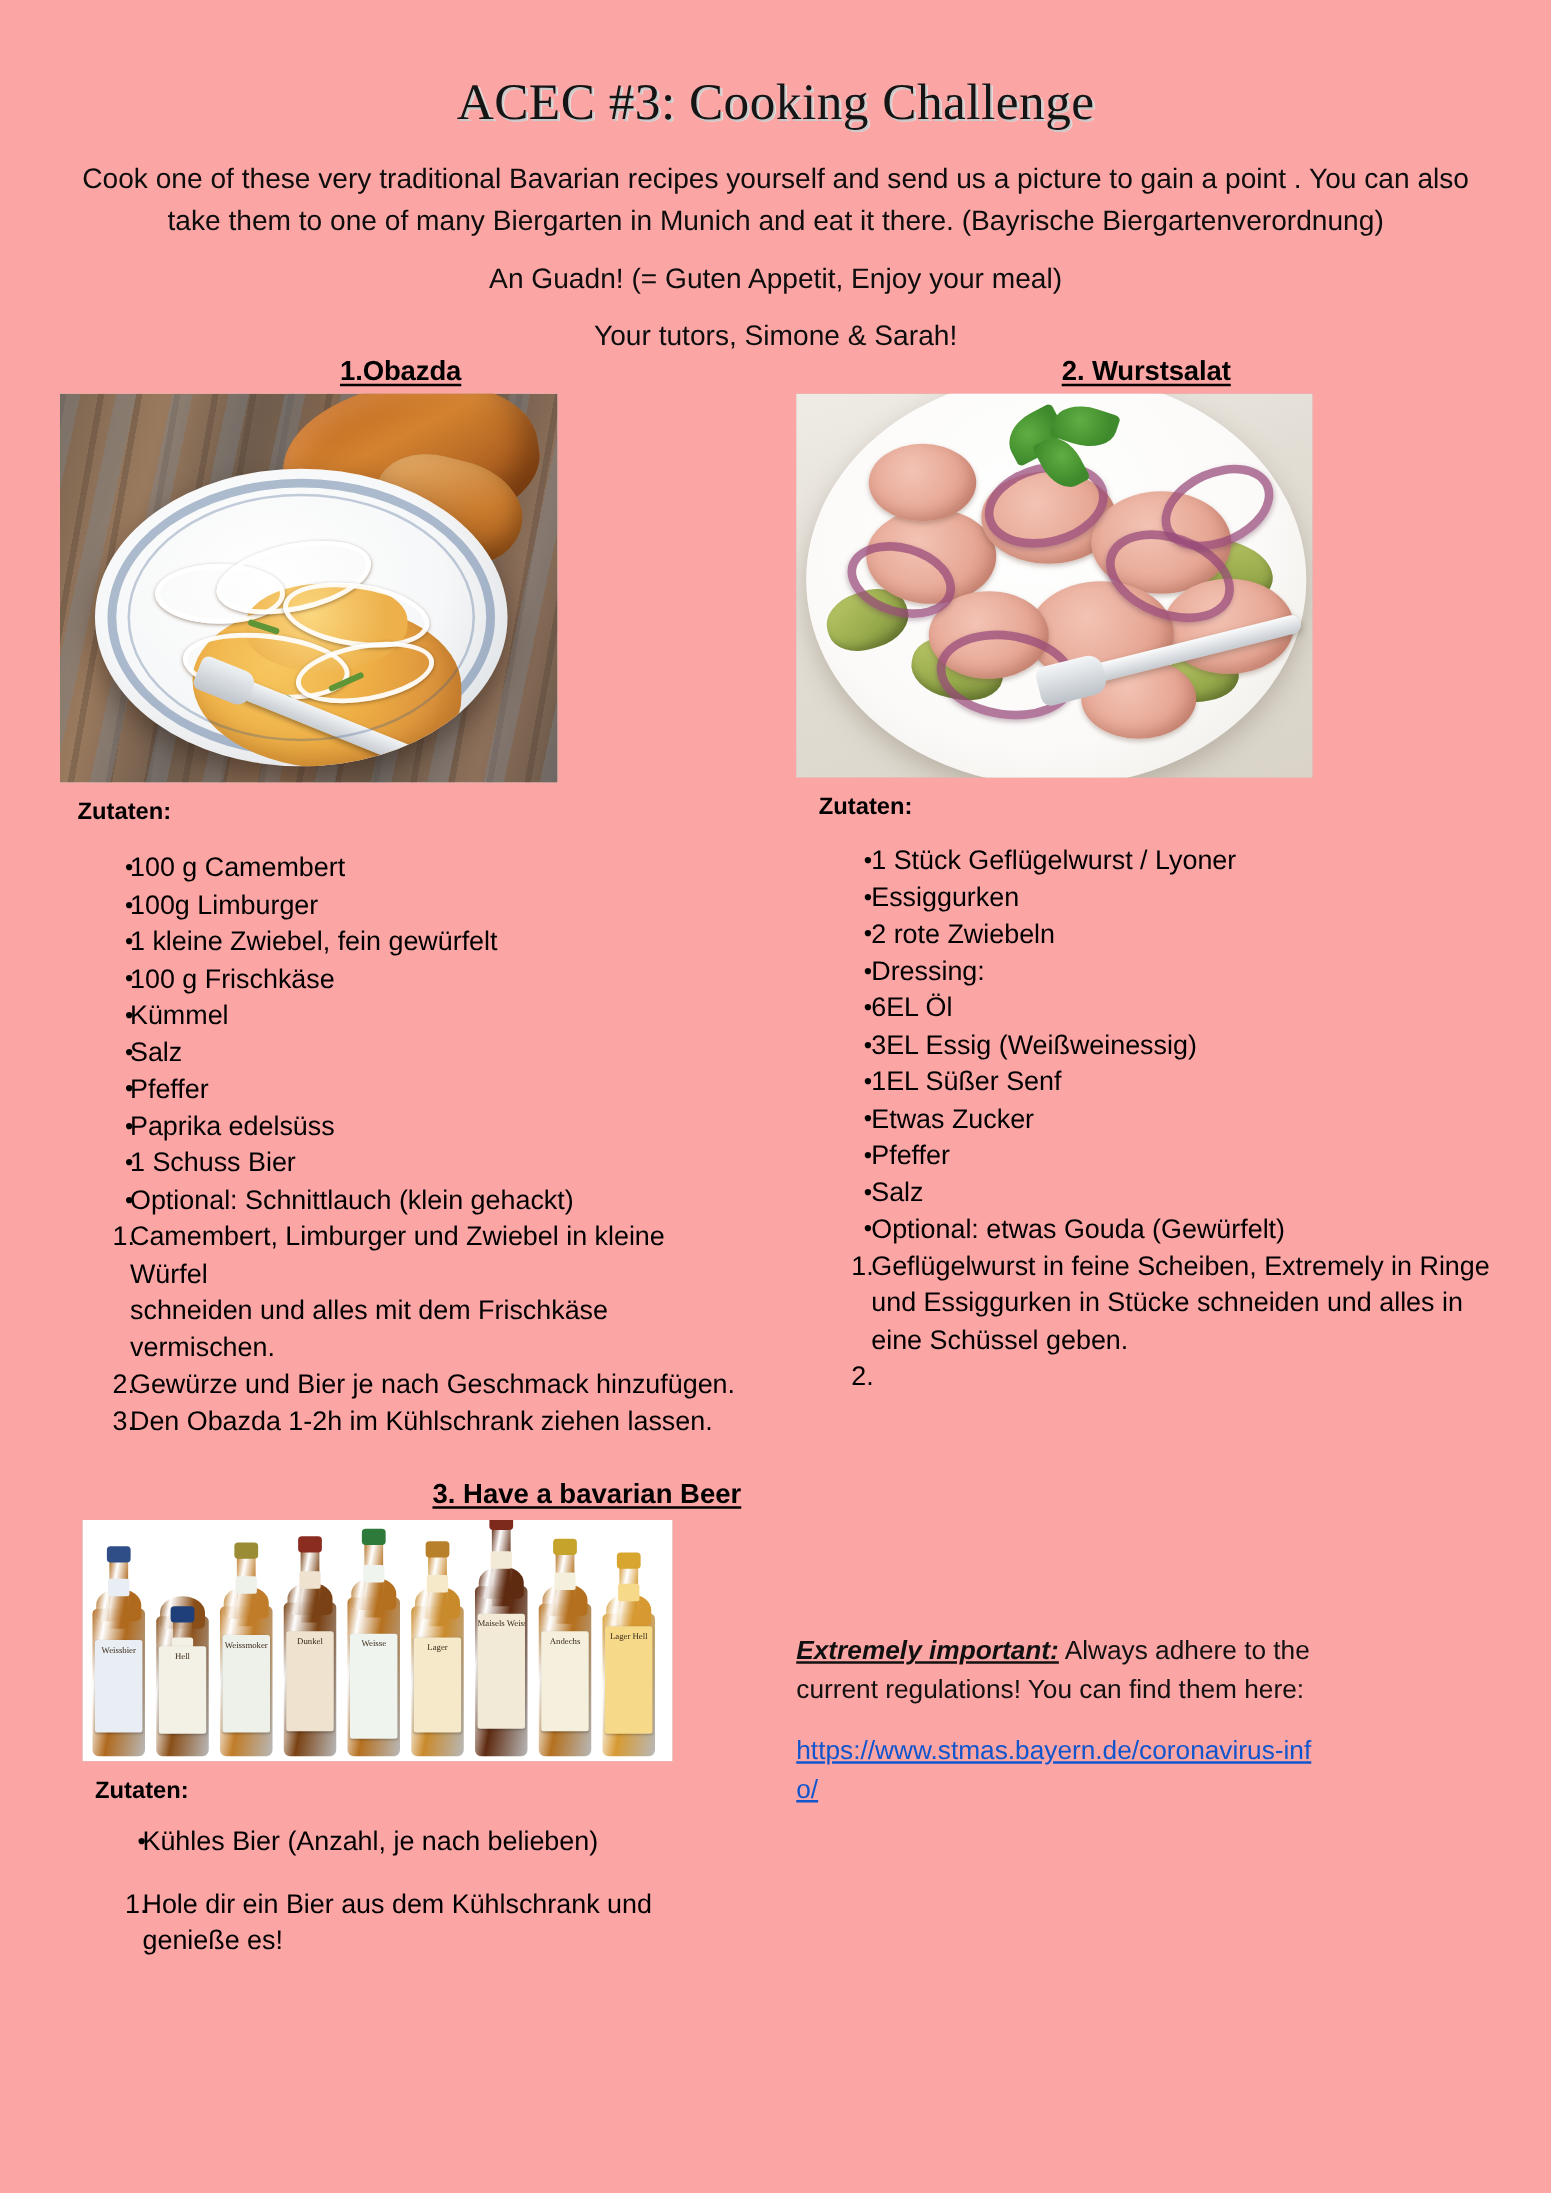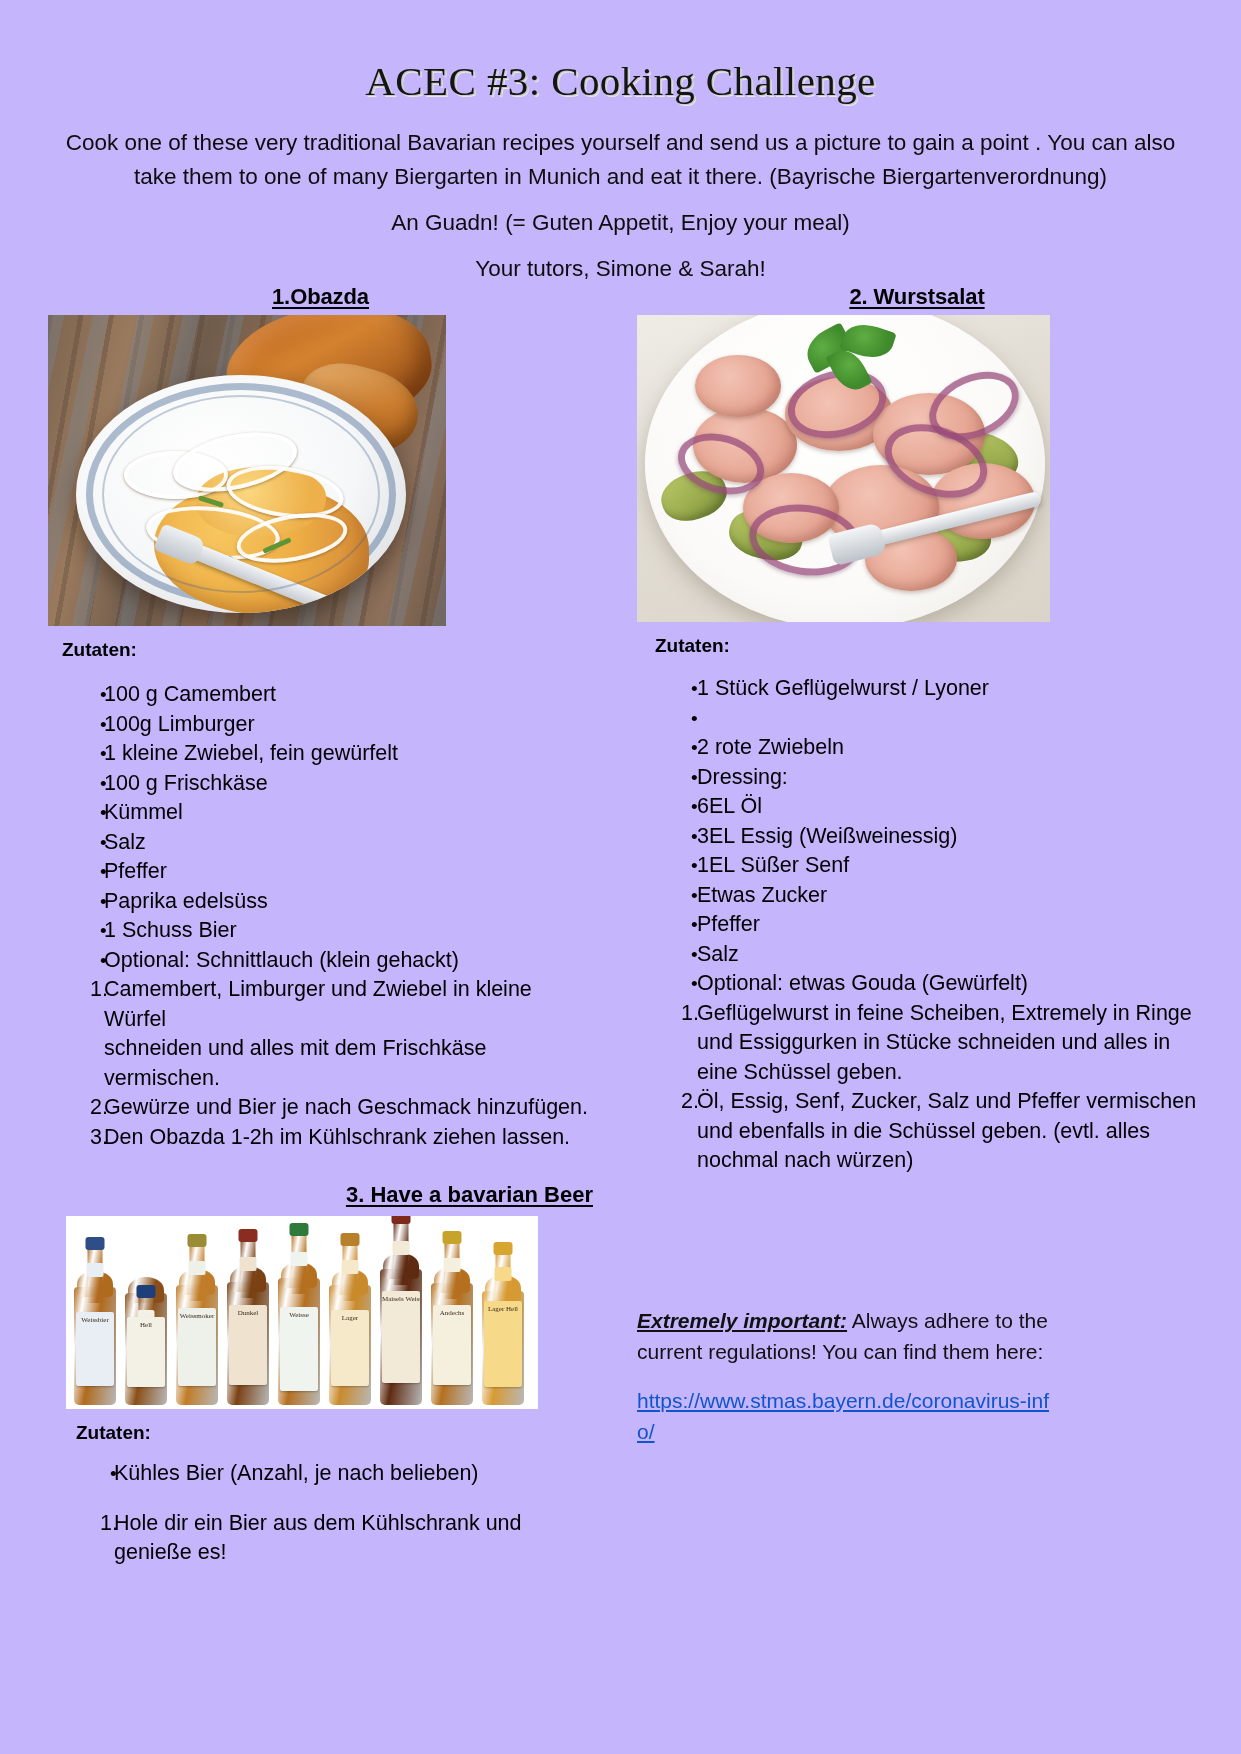--- a/index.html
+++ b/index.html
@@ -13,21 +13,21 @@
     position: relative;
     font-family: "Liberation Sans", sans-serif;
     color: #000000;
     overflow: hidden;
   }
   .page {
     position: absolute;
     left: 0; top: 0;
     width: 1241px;
     height: 1754px;
-    background: #c4b5fd;
+    background: #fca5a5;
   }
 
   
   .doc-title {
     position: absolute;
     left: 0;
     top: 57px;
     width: 1241px;
     text-align: center;
     font-family: "Liberation Serif", serif;
@@ -686,20 +686,21 @@
 
     <div class="zutaten zutaten-right">Zutaten:</div>
 
     <ul class="ing">
       <li class="li">
         <span class="marker bullet">•</span>
         <span class="li-text">1 Stück Geflügelwurst / Lyoner</span>
       </li>
       <li class="li">
         <span class="marker bullet">•</span>
+        <span class="li-text">Essiggurken</span>
       </li>
       <li class="li">
         <span class="marker bullet">•</span>
         <span class="li-text">2 rote Zwiebeln</span>
       </li>
       <li class="li">
         <span class="marker bullet">•</span>
         <span class="li-text">Dressing:</span>
       </li>
       <li class="li">
@@ -732,21 +733,20 @@
       </li>
     </ul>
 
     <ol class="steps">
       <li class="li">
         <span class="marker num">1.</span>
         <span class="li-text">Geflügelwurst in feine Scheiben, Extremely in Ringe und Essiggurken in Stücke schneiden und alles in eine Schüssel geben.</span>
       </li>
       <li class="li">
         <span class="marker num">2.</span>
-        <span class="li-text">Öl, Essig, Senf, Zucker, Salz und Pfeffer vermischen und ebenfalls in die Schüssel geben. (evtl. alles nochmal nach würzen)</span>
       </li>
     </ol>
   </div>
 
   <div class="note">
     <span class="emph">Extremely important:</span><span> Always adhere to the current regulations! You can find them here:</span>
     <a class="link" href="#">https://www.stmas.bayern.de/coronavirus-info/</a>
   </div>
 
 </div>

